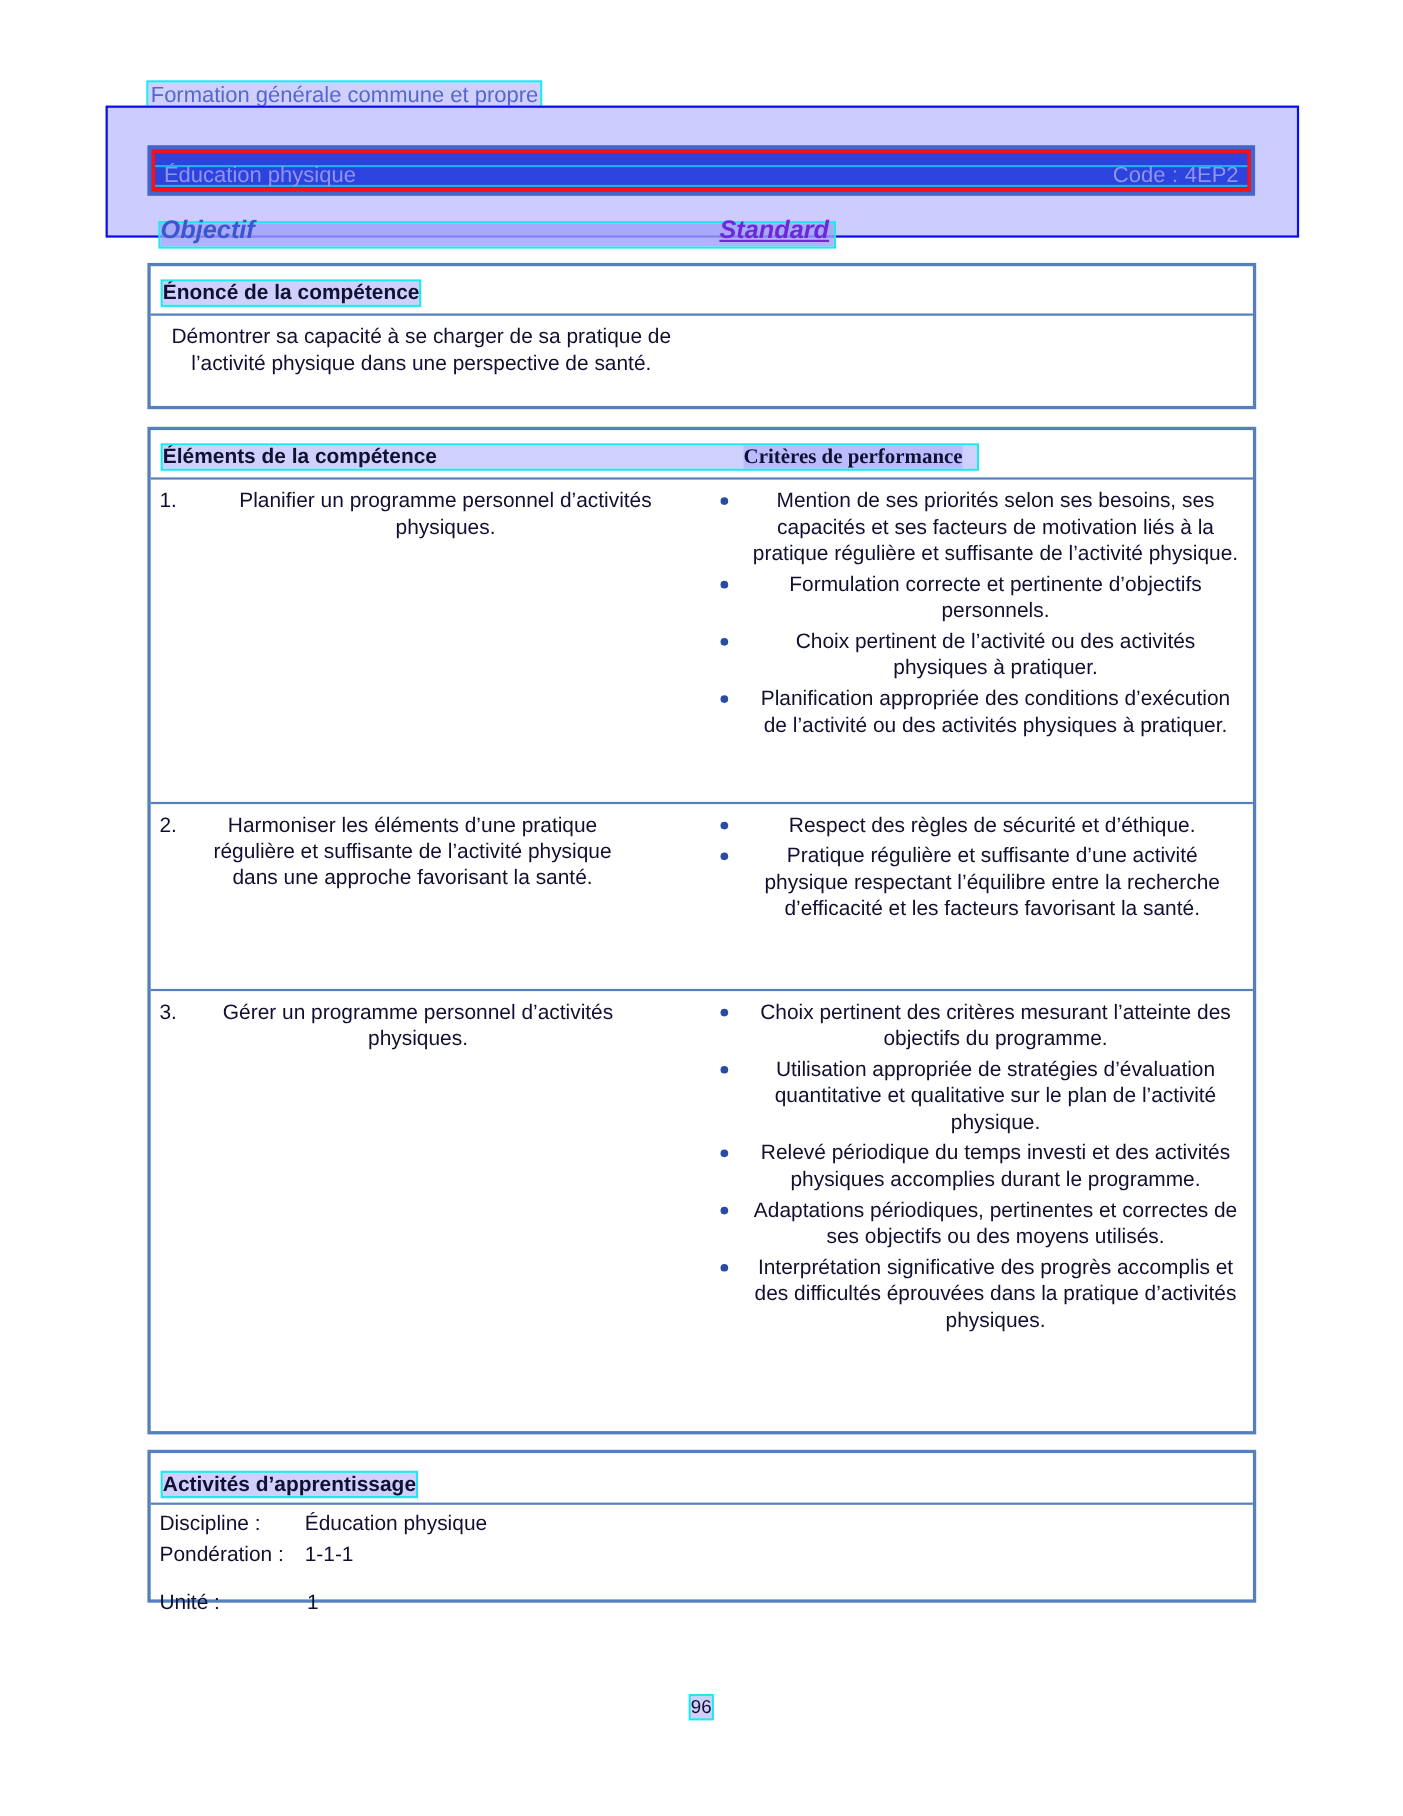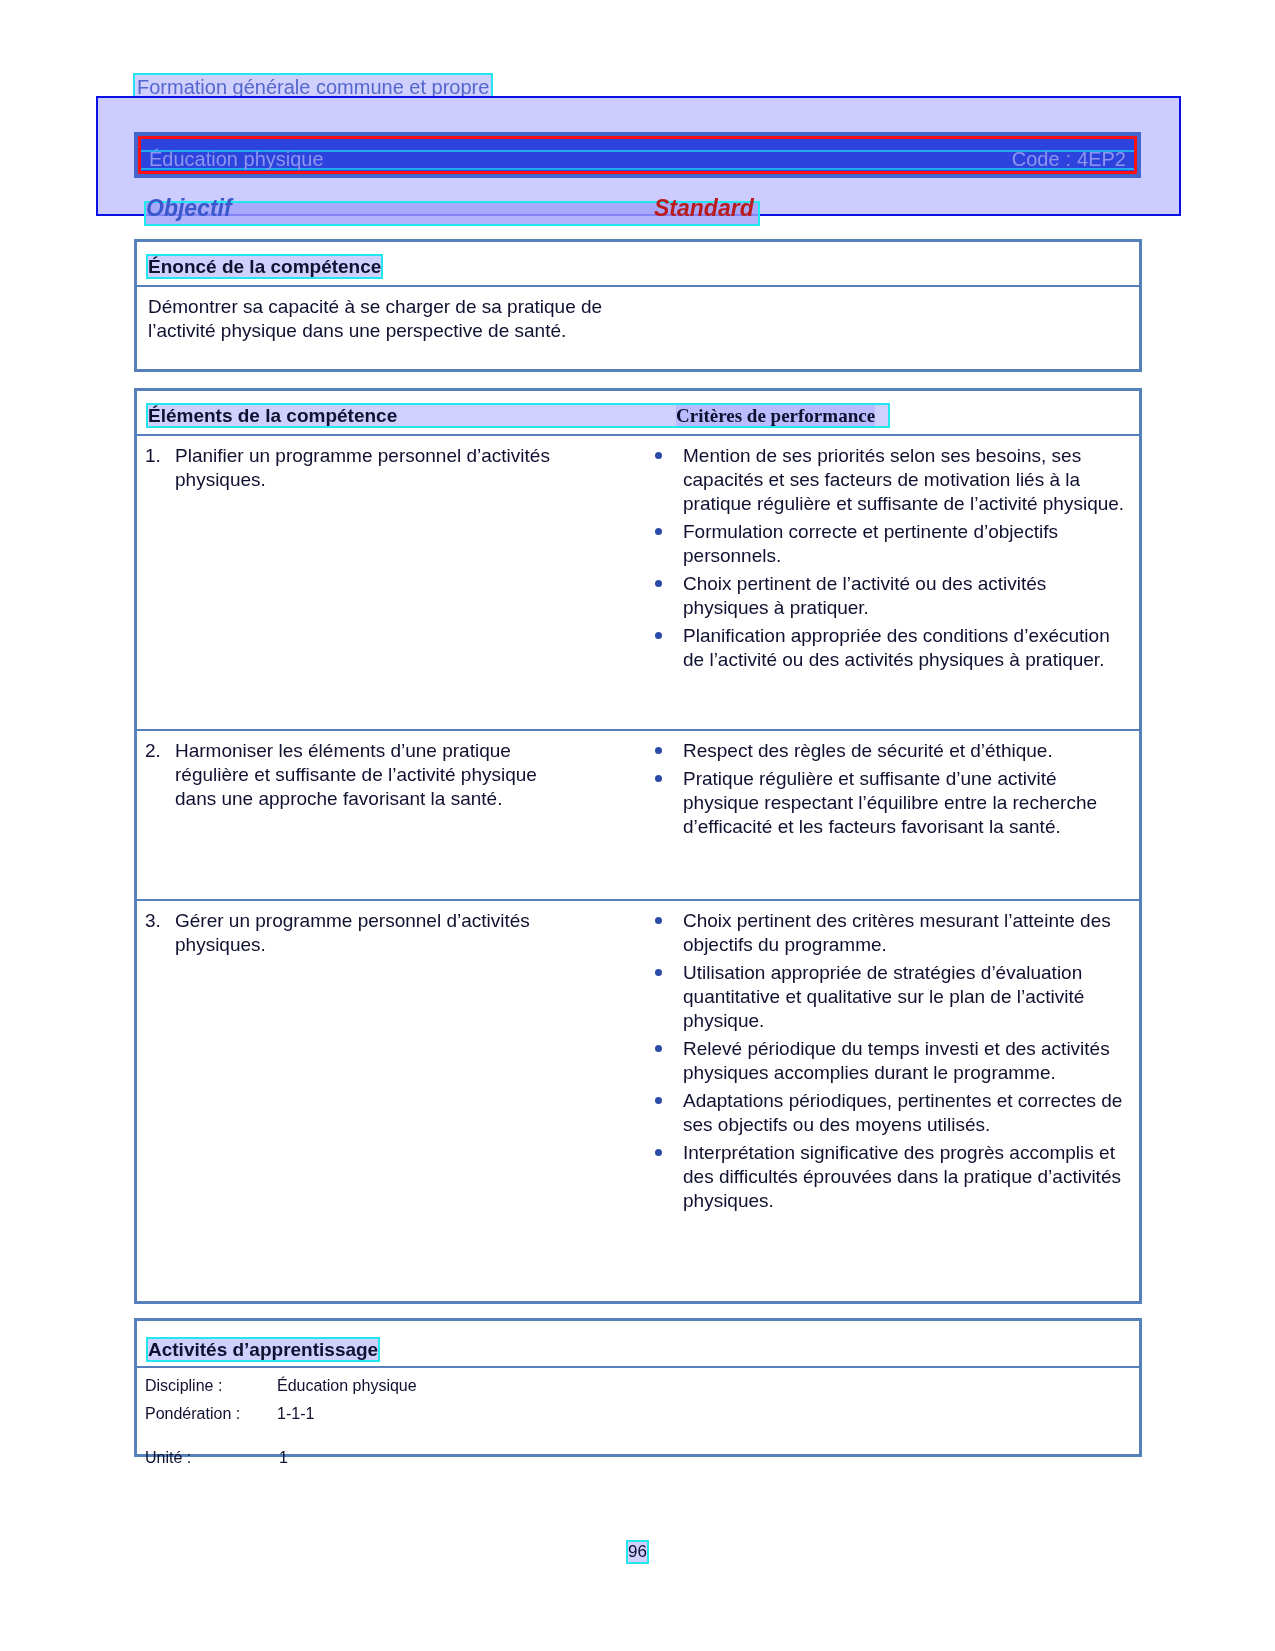--- a/index.html
+++ b/index.html
@@ -14,35 +14,35 @@
   #overlay { left: 96px; top: 96px; width: 1085px; height: 120px; background: #ccccff; border: 2px solid #0a10e6; box-sizing: border-box; }
   #band { left: 134px; top: 132px; width: 1007px; height: 46px; background: #4466cc; }
   #band-inner { position: absolute; left: 4px; top: 4px; right: 4px; bottom: 4px; border: 3px solid #ff1010; background: #2c44dd; box-sizing: border-box; }
   #band-inner .mid { position: absolute; left: 0; right: 0; top: 11px; height: 16px; border-top: 2px solid #22aaee; border-bottom: 2px solid #22aaee; }
   #course-title { position: absolute; left: 8px; top: 10px; font-size: 20px; color: #8e94f0; line-height: 20px; }
   #course-code { position: absolute; right: 8px; top: 10px; font-size: 20px; color: #8e94f0; line-height: 20px; }
   #course-code span { margin-left: 6px; }
 
   #obj-row { left: 146px; top: 203px; width: 612px; height: 21px; background: rgba(160,160,250,0.8); outline: 2px solid #22e6f0; }
   #obj-label { position: absolute; left: 0; top: -8px; font-size: 23px; font-weight: bold; font-style: italic; color: #3a58cc; }
-  #std-label { position: absolute; left: 508px; top: -8px; font-size: 23px; font-weight: bold; font-style: italic; color: #b91c1c; }
+  #std-label { position: absolute; left: 508px; top: -8px; font-size: 23px; font-weight: bold; font-style: italic; color: #6d28d9; text-decoration: underline; }
 
   .box { position: absolute; left: 134px; width: 1008px; border: 3px solid #5580bb; box-sizing: border-box; background: #fff; }
   .box .sep { position: absolute; left: 0; right: 0; height: 2px; background: #5580bb; }
   .head { font-size: 19px; font-weight: bold; line-height: 21px; }
-  .txt { font-size: 19px; line-height: 24px; }
+  .txt { font-size: 19px; line-height: 24px; text-align: center; }
 
   .crit { position: absolute; left: 514px; width: 476px; }
   .crit .item { position: relative; padding-left: 32px; margin-bottom: 4px; }
   .crit .bullet { position: absolute; left: 4px; top: 8px; width: 7px; height: 7px; border-radius: 50%; background: #2a4aa8; }
   .el { position: absolute; left: 8px; width: 490px; }
   .el .num { position: absolute; left: 0; top: 0; }
   .el .body { padding-left: 30px; }
 
-  .kv { position: absolute; left: 8px; font-size: 16px; line-height: 22px; }
+  .kv { position: absolute; left: 8px; font-size: 19px; line-height: 22px; }
   .kv .k { display: inline-block; width: 132px; }
 
   #page-num { left: 628px; top: 1542px; font-size: 17px; }
 </style>
 </head>
 <body>
 
 <div id="top-line" class="abs hl">Formation générale commune et propre</div>
 
 <div id="overlay" class="abs"></div>

